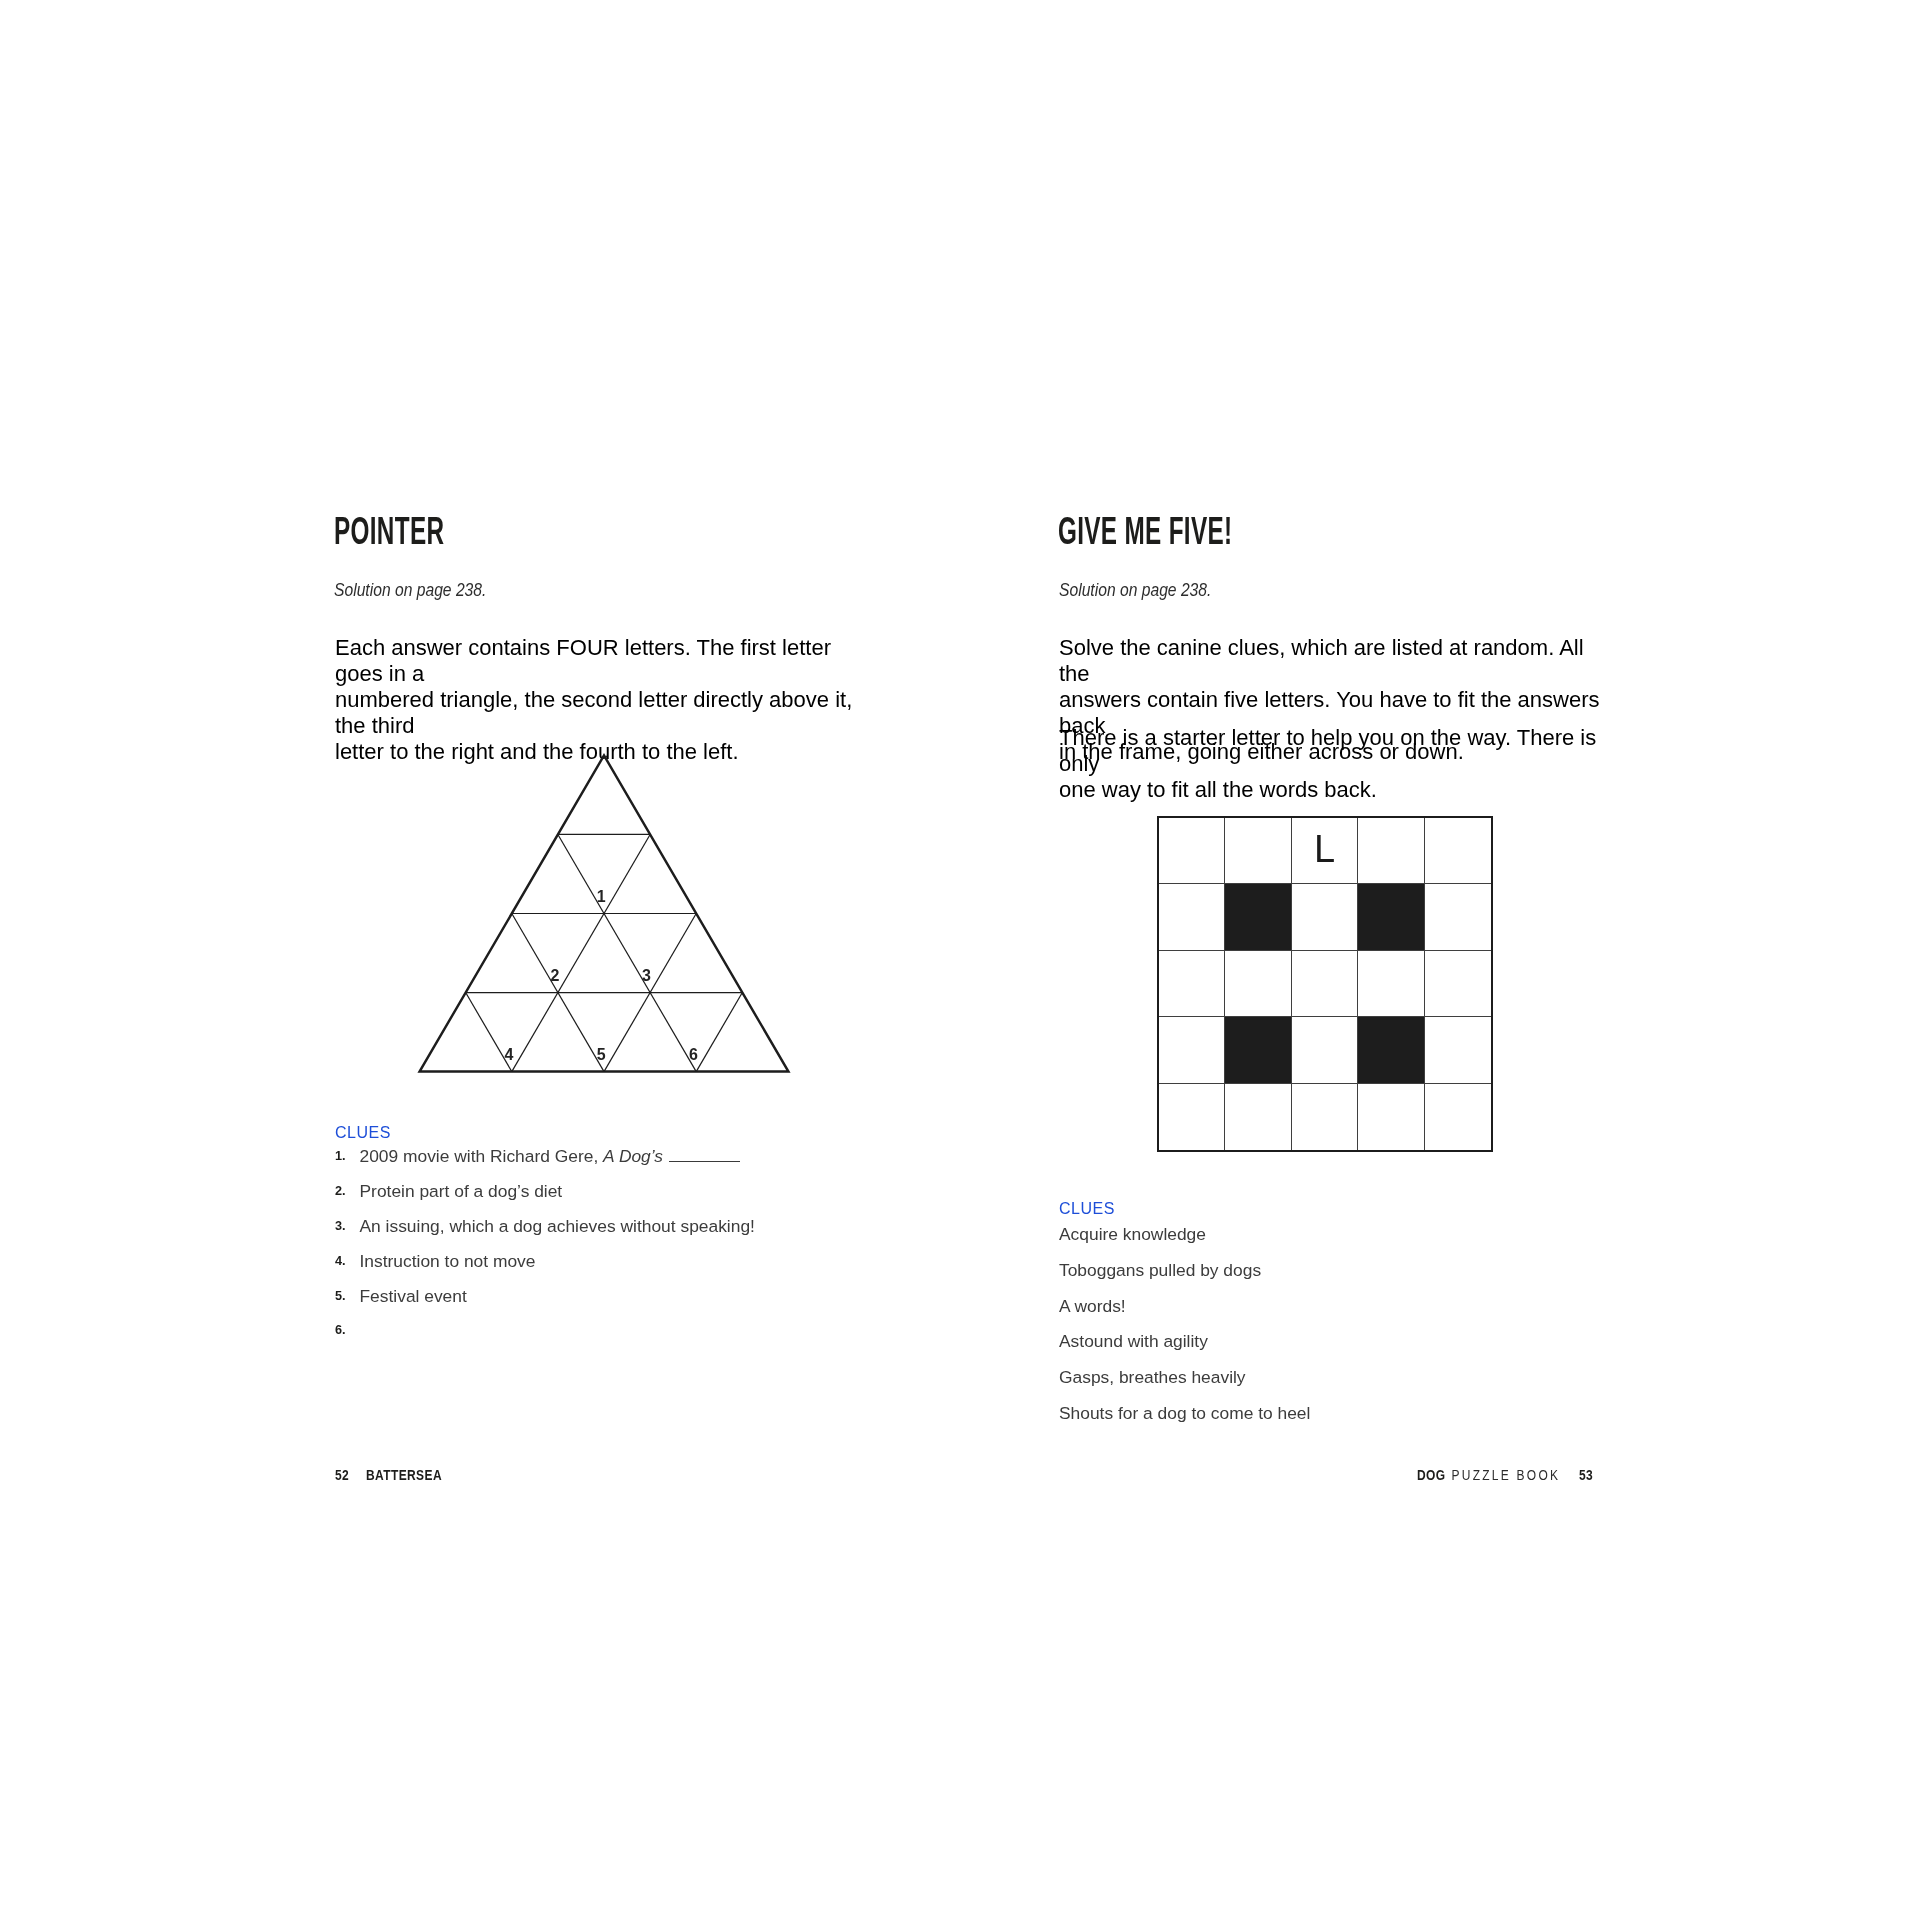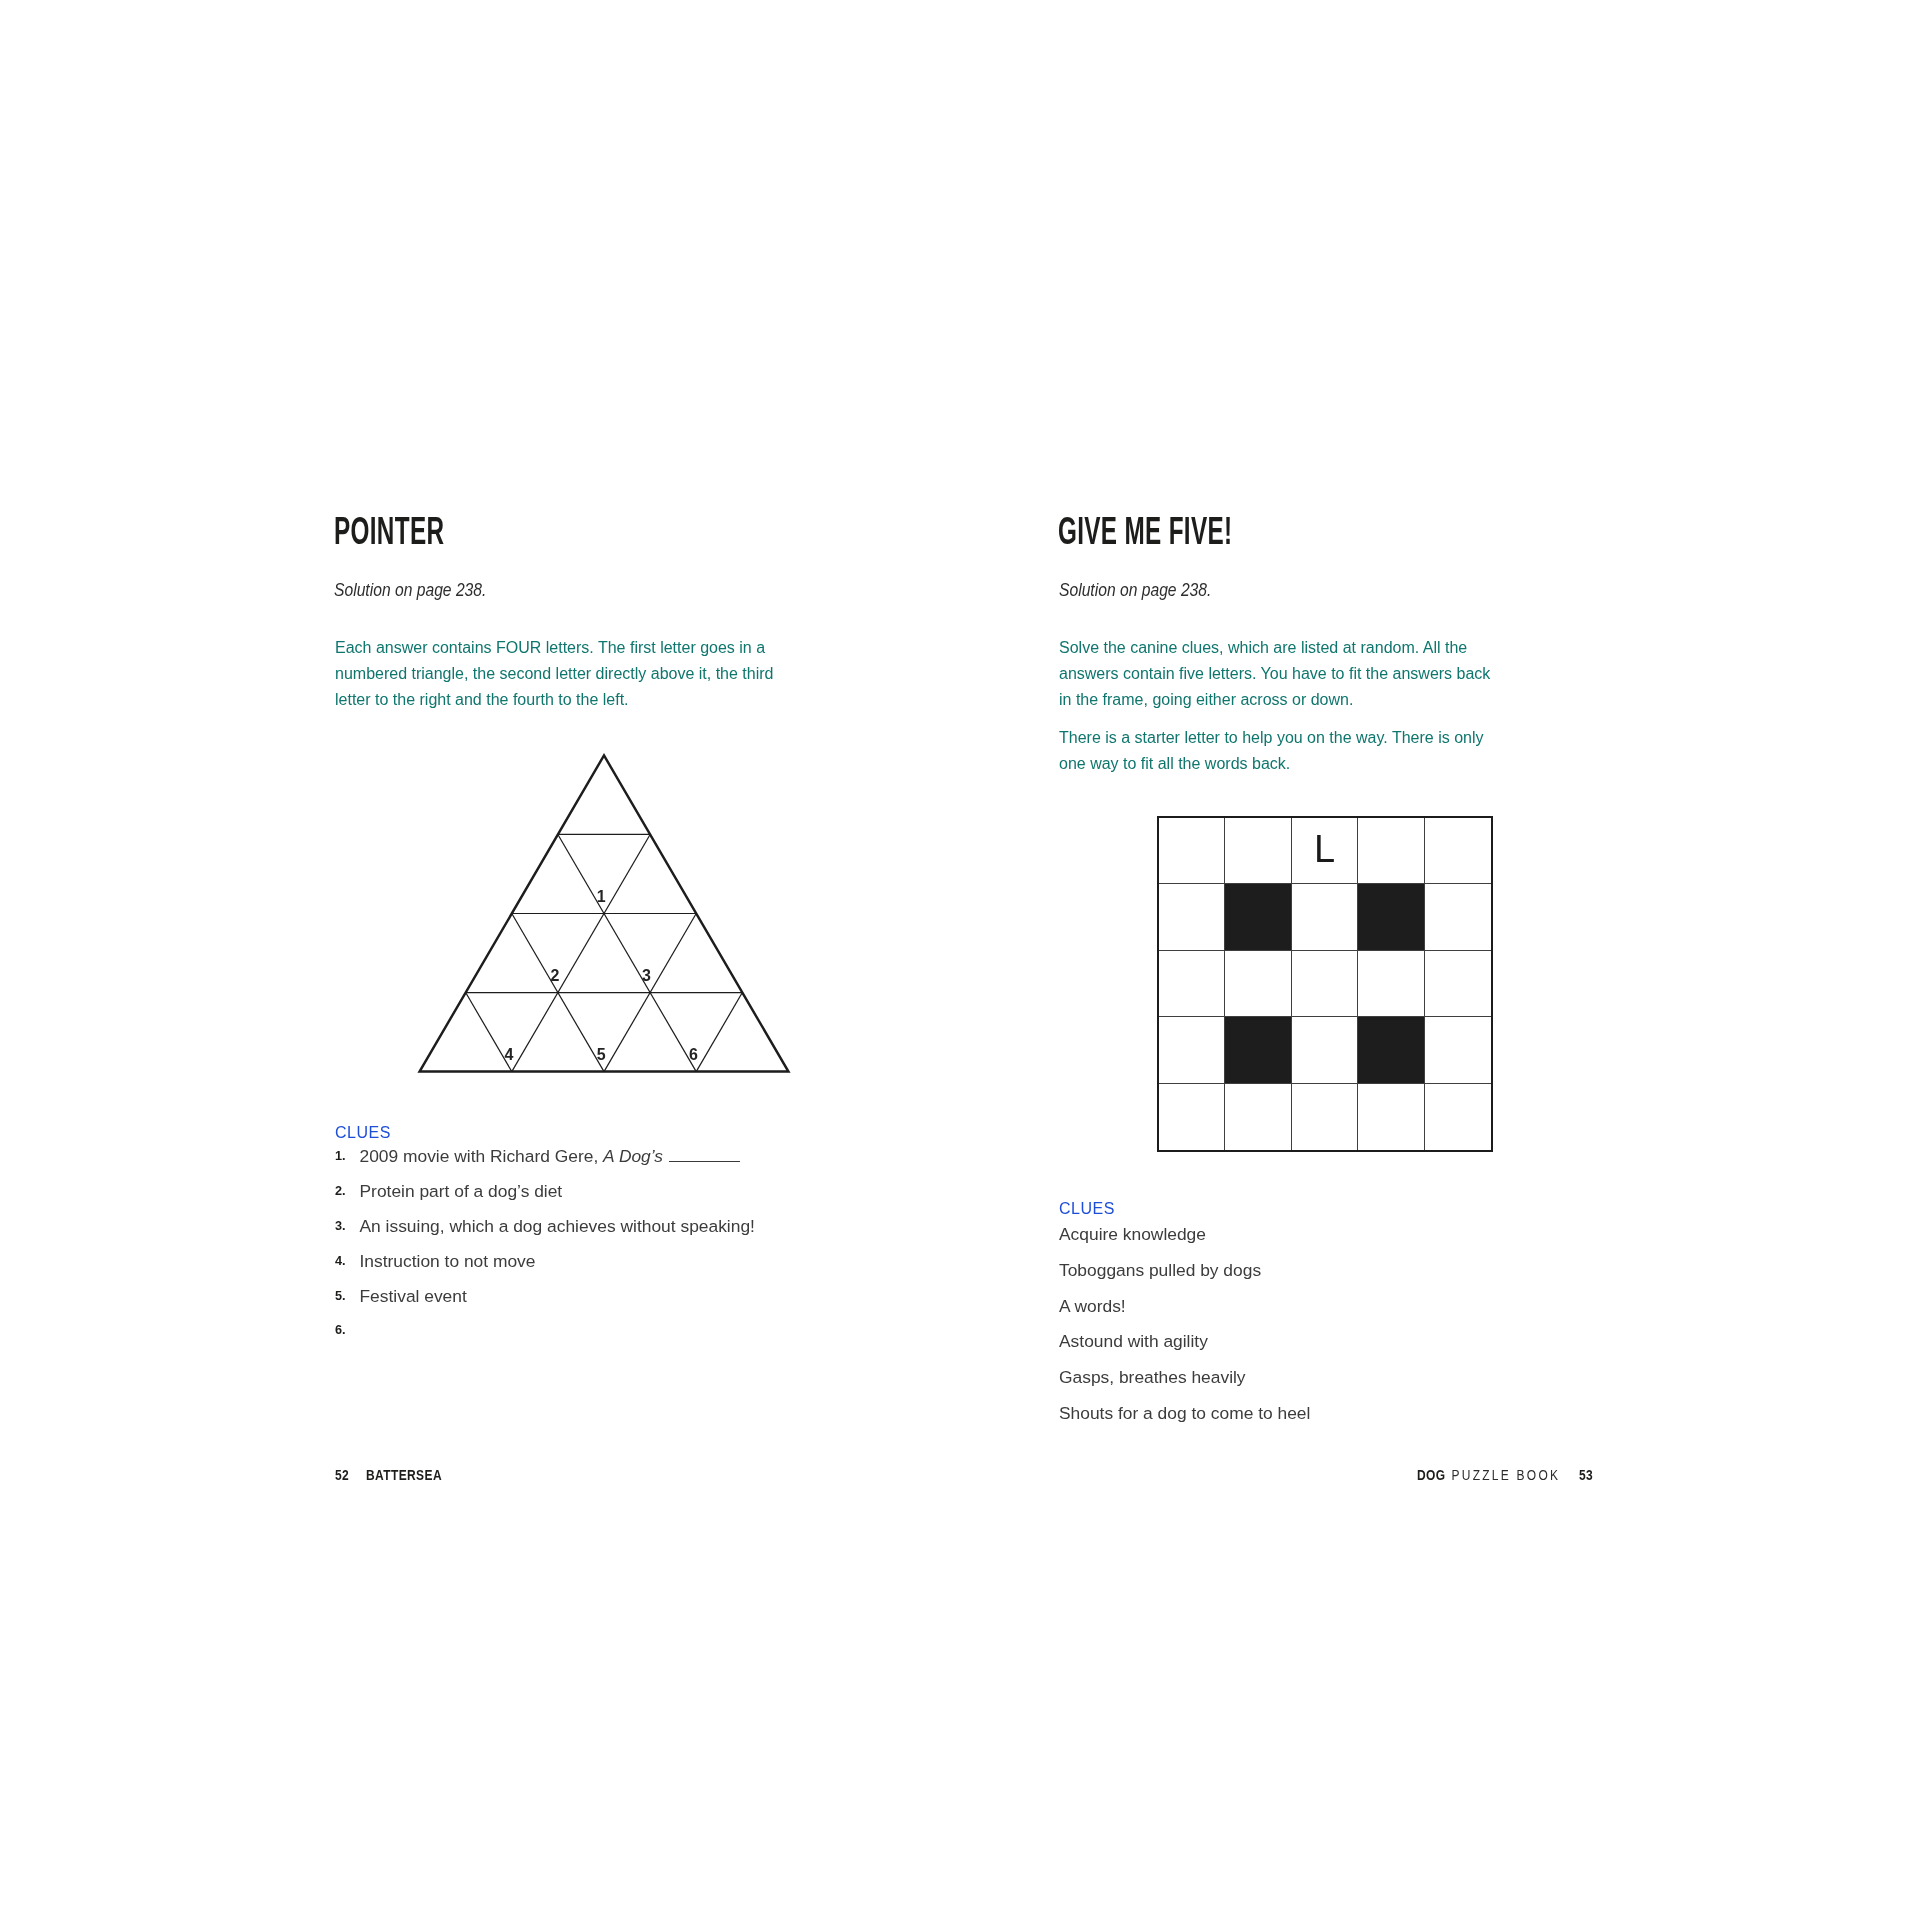--- a/index.html
+++ b/index.html
@@ -18,21 +18,21 @@
     color:#1d1d1b; letter-spacing:0.5px; white-space:nowrap;
     transform:scaleX(0.64); transform-origin:0 0; margin:0;
   }
   
   .solution-note {
     font-size:18px; line-height:21px; font-style:italic; color:#2e2e2e;
     white-space:nowrap; transform:scaleX(0.87); transform-origin:0 0;
   }
   
   .body-text {
-    font-size:16px; line-height:26px; color:#0f766e;
+    font-size:22px; line-height:26px; color:#000000;
     white-space:pre-line;
   }
   
   .clues-heading {
     font-size:16px; line-height:15px; font-weight:normal;
     letter-spacing:0.5px; color:#1d4ed8;
   }
   
   .clue-row { display:flex; margin-bottom:10.4px; }
   .clue-row-r { margin-bottom:11.3px; }

